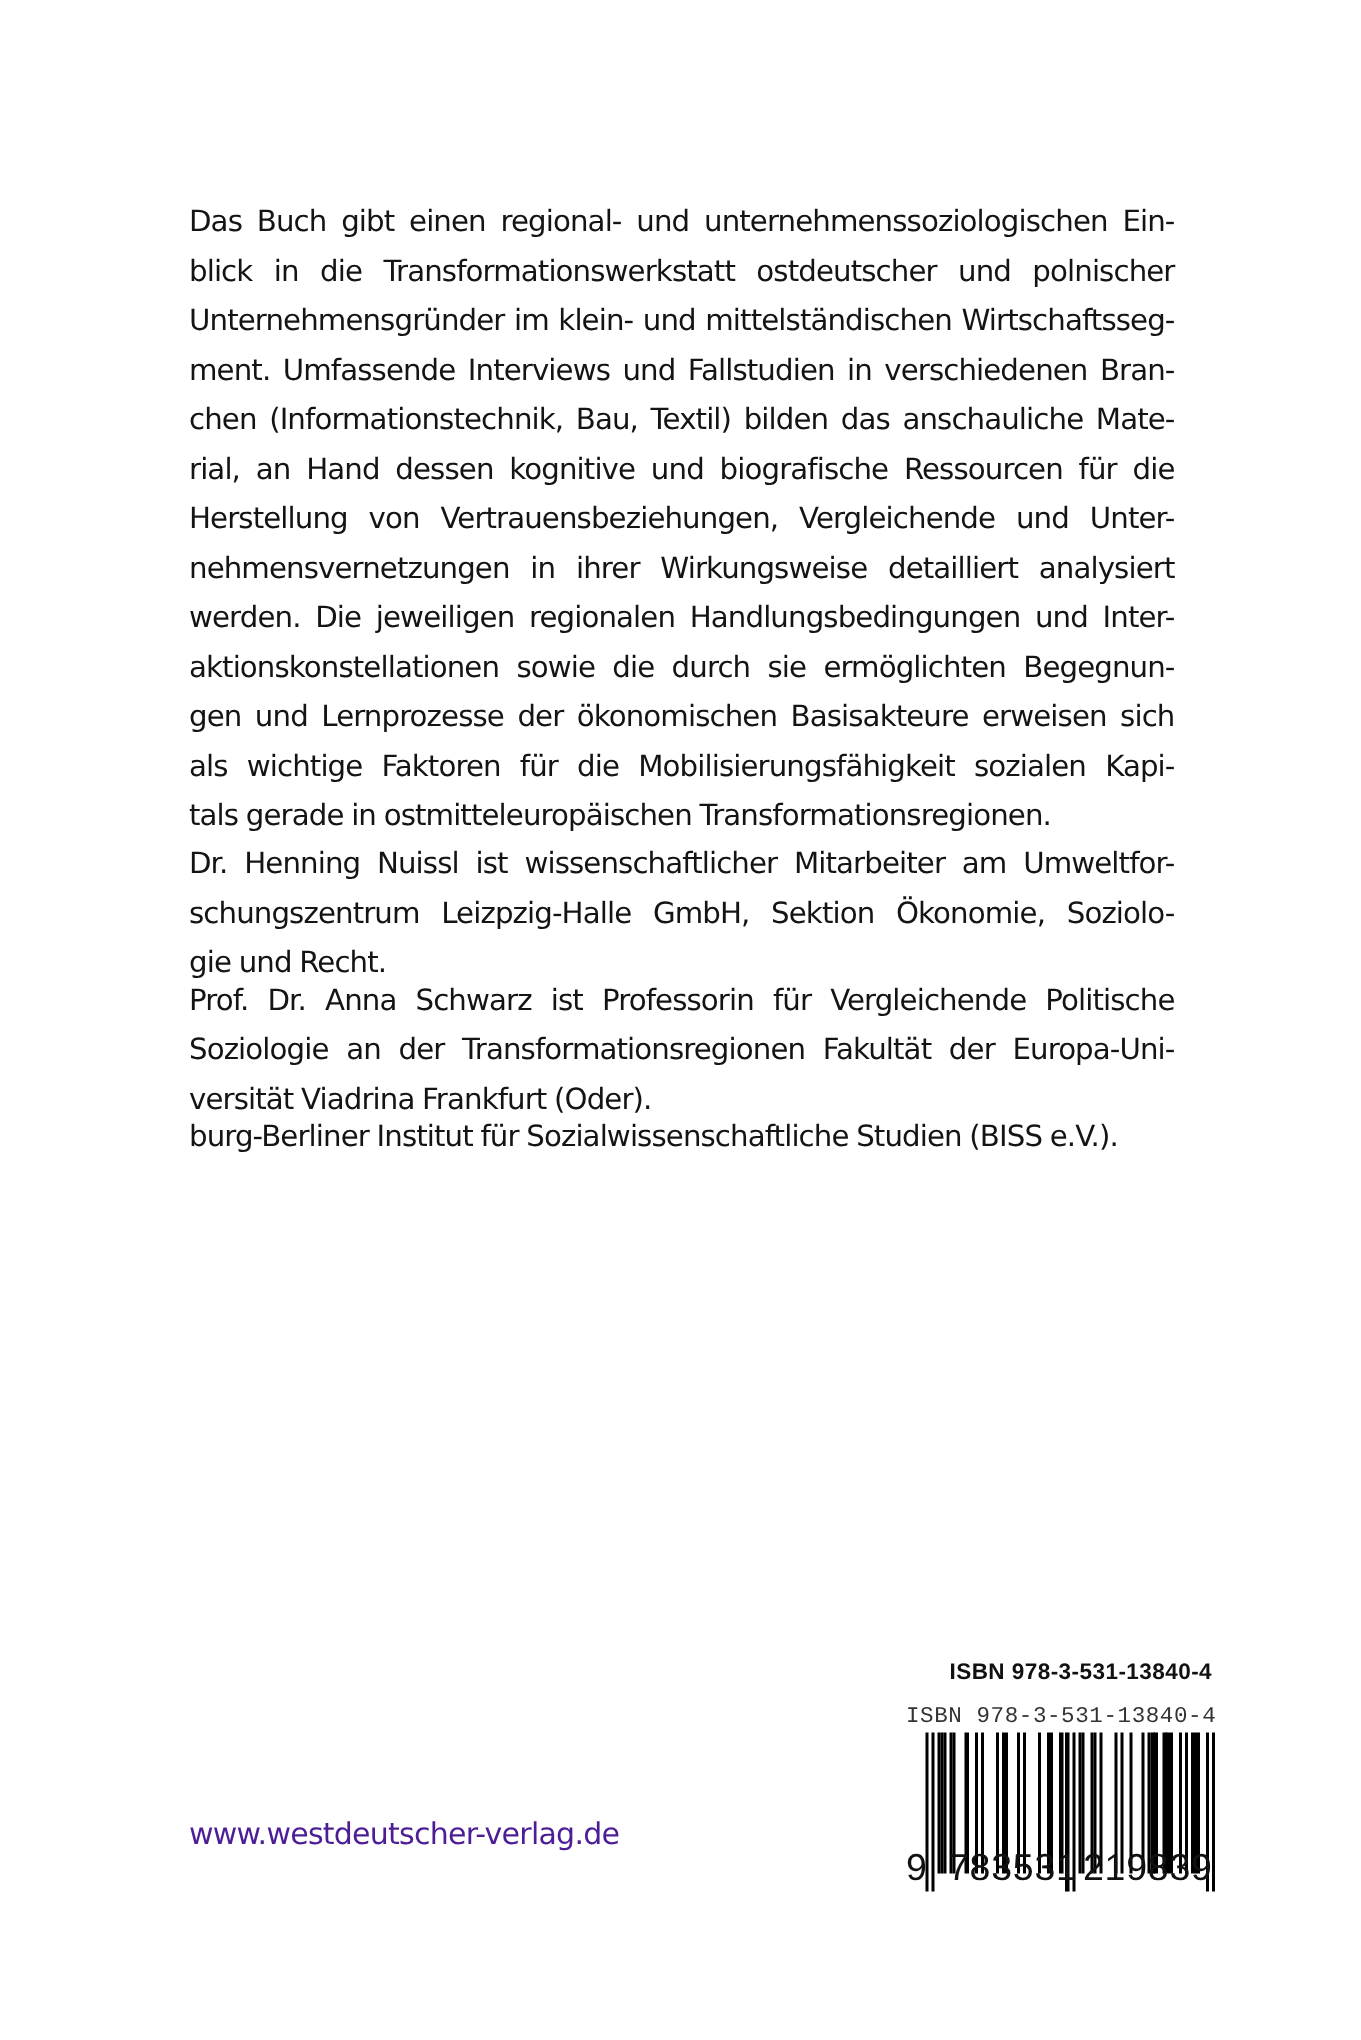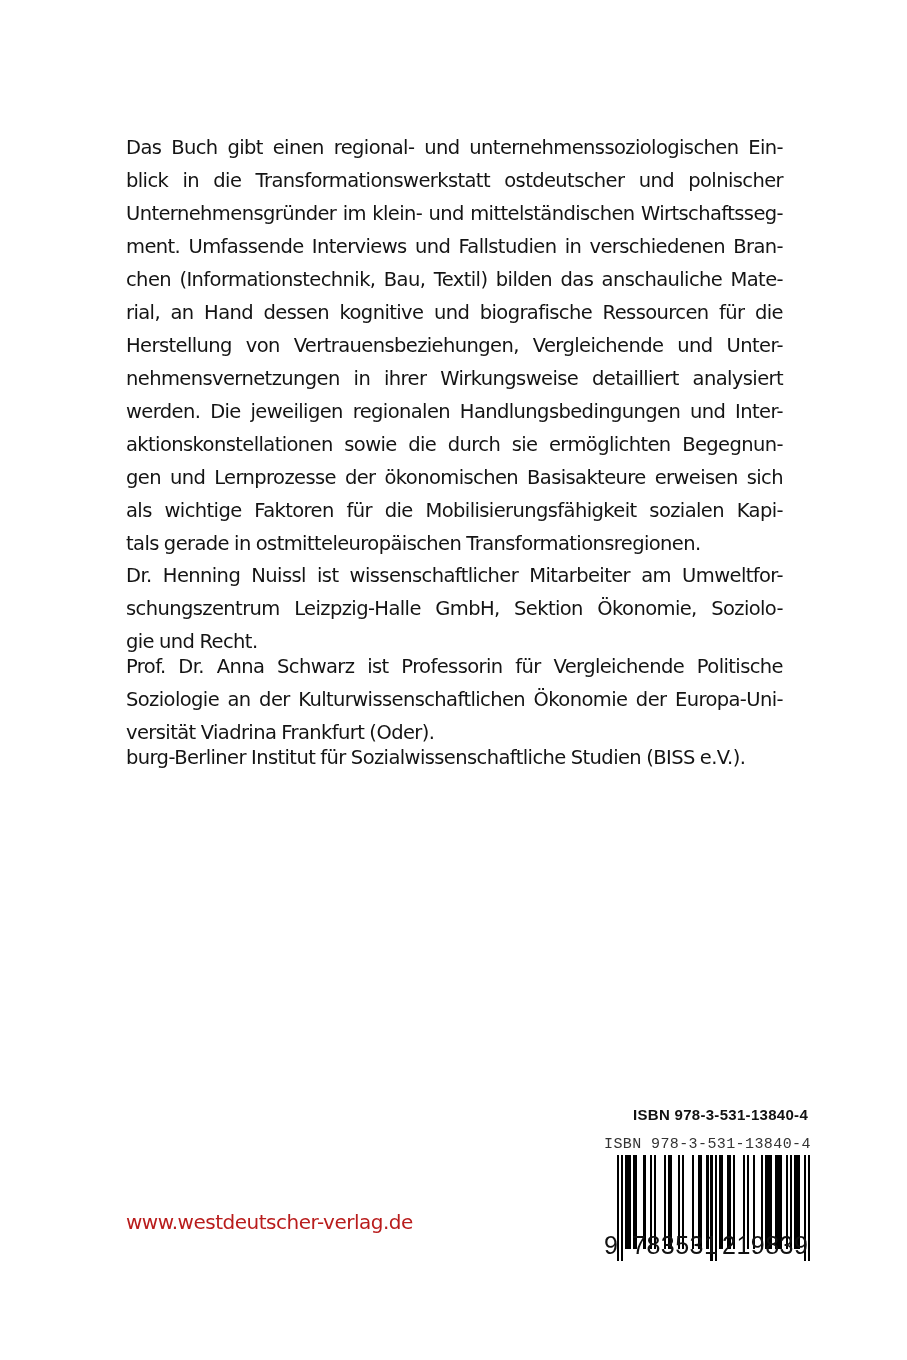--- a/index.html
+++ b/index.html
@@ -2,21 +2,21 @@
 <html><head>
 <meta charset="utf-8">
 <style>
   html, body { margin:0; padding:0; background:#ffffff; }
   body { width:907px; height:1360px; position:relative; overflow:hidden; }
   .page { position:absolute; left:0; top:0; width:907px; height:1360px; background:#fff; color:#111; }
   .block { position:absolute; left:126px; width:657px; font-family:"DejaVu Sans", sans-serif; font-size:19.5px; letter-spacing:-0.6px; word-spacing:-0.5px; color:#141414; }
   .line { display:block; height:33px; line-height:33px; text-align:justify; text-align-last:justify; white-space:nowrap; }
   .line.last { text-align-last:left; }
   .it { }
-  .url { position:absolute; left:126px; top:1210px; font-family:"DejaVu Sans", sans-serif; font-size:20px; letter-spacing:-0.5px; color:#b91c1c; }
+  .url { position:absolute; left:126px; top:1210px; font-family:"DejaVu Sans", sans-serif; font-size:20px; letter-spacing:-0.5px; color:#4c1d95; }
   .isbn-bold { position:absolute; left:633px; top:1106px; font-family:"Liberation Sans", sans-serif; font-weight:bold; font-size:15px; letter-spacing:0.3px; color:#111; }
   .barcode { position:absolute; left:604px; top:1136px; width:210px; height:130px; }
   .isbn-mono { position:absolute; left:0; top:0; font-family:"Liberation Mono", monospace; font-size:15px; color:#333; letter-spacing:0.4px; white-space:nowrap; }
   .bars { position:absolute; left:13px; top:19px; width:193px; height:94px; }
   .bars span { position:absolute; top:0; background:#000; }
   .digits { position:absolute; top:95px; font-family:"Liberation Sans", sans-serif; font-size:25px; color:#111; white-space:nowrap; letter-spacing:0.5px; }
 </style>
 </head>
 <body>
 
@@ -39,21 +39,21 @@
   </div>
 
   <div class="block" style="top:559px;">
     <span class="line"><span>Dr.</span> <span class="it">Henning Nuissl</span> <span>ist wissenschaftlicher Mitarbeiter am Umweltfor-</span></span>
     <span class="line">schungszentrum Leizpzig-Halle GmbH, Sektion Ökonomie, Soziolo-</span>
     <span class="line last">gie und Recht.</span>
   </div>
 
   <div class="block" style="top:650px;">
     <span class="line"><span>Prof. Dr.</span> <span class="it">Anna Schwarz</span> <span>ist Professorin für Vergleichende Politische</span></span>
-    <span class="line">Soziologie an der Kulturwissenschaftlichen Ökonomie der Europa-Uni-</span>
+    <span class="line">Soziologie an der Transformationsregionen Fakultät der Europa-Uni-</span>
     <span class="line last">versität Viadrina Frankfurt (Oder).</span>
   </div>
 
   <div class="block" style="top:741px;">
     <span class="line last">burg-Berliner Institut für Sozialwissenschaftliche Studien (BISS e.V.).</span>
   </div>
 
   <div class="isbn-bold">ISBN 978-3-531-13840-4</div>
 
   <div class="barcode">

